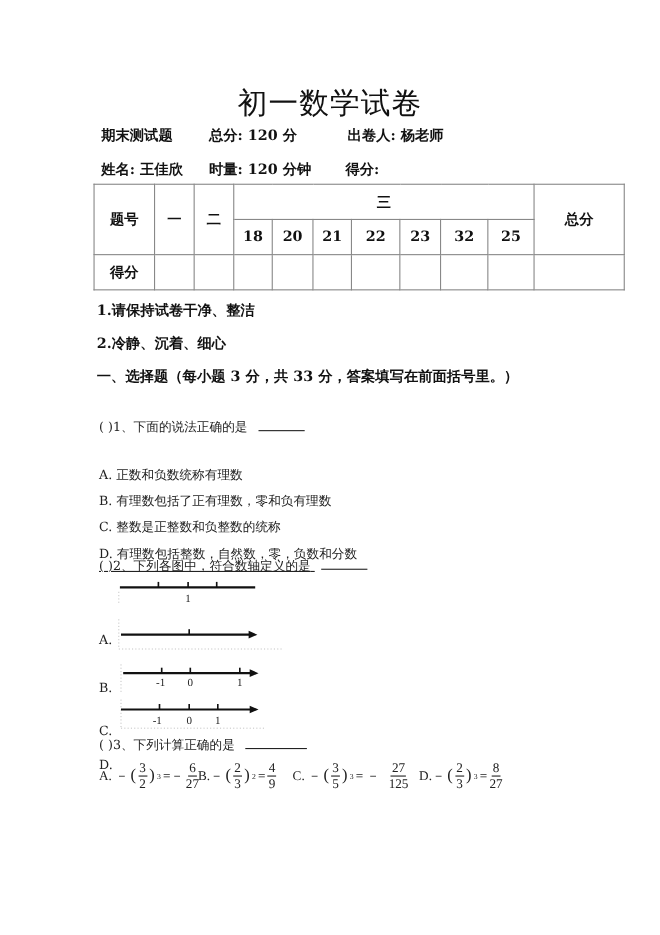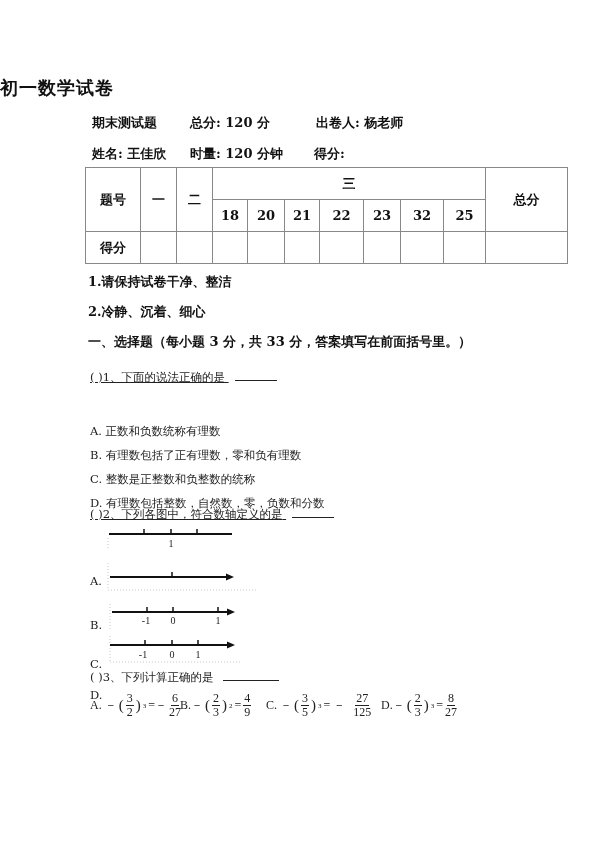--- a/index.html
+++ b/index.html
@@ -1,19 +1,19 @@
 <!DOCTYPE html>
 <html><head>
 <meta charset="utf-8">
 <style>
   html, body { margin: 0; padding: 0; background: #ffffff; }
   body { width: 600px; height: 850px; position: relative; overflow: hidden;
          font-family: "DejaVu Serif", "Liberation Serif", serif; color: #111; }
   .abs { position: absolute; white-space: nowrap; }
-  .title { left: 0; width: 600px; top: 76px; text-align: left; font-size: 18px; font-weight: bold; letter-spacing: 1px; }
+  .title { left: 0; width: 600px; top: 76px; text-align: center; font-size: 27px; font-weight: normal; letter-spacing: 1px; }
   .info { font-size: 13px; font-weight: bold; }
   table.score { position: absolute; left: 85px; top: 167px; border-collapse: collapse; table-layout: fixed; }
   table.score td { border: 1px solid #888; text-align: center; vertical-align: middle; font-size: 13px; font-weight: bold; padding: 0; }
   .rule { font-size: 13px; font-weight: bold; }
   .section { font-size: 13px; font-weight: bold; }
   .q { font-size: 11.5px; color: #222; font-family: "DejaVu Serif", serif; }
   .blank { display: inline-block; border-bottom: 1px solid #222; height: 10px; vertical-align: baseline; }
   .opt { font-size: 11.5px; color: #222; margin-top: 37px; }
   svg text { font-family: "Liberation Serif", serif; }
   .frac { display: inline-flex; flex-direction: column; align-items: center; vertical-align: middle; line-height: 13px; font-size: 12px; }
@@ -80,21 +80,21 @@
     <td></td>
   </tr>
 </tbody>
   </table>
 
 <div class="abs rule" style="left:88px;top:273px;">1.请保持试卷干净、整洁</div>
 <div class="abs rule" style="left:88px;top:303px;">2.冷静、沉着、细心</div>
 
 <div class="abs section" style="left:88px;top:333px;">一、选择题（每小题 3 分，共 33 分，答案填写在前面括号里。）</div>
 
-<div class="abs q" style="left:90px;top:370px;text-decoration:underline;">
+<div class="abs q" style="left:90px;top:381px;">
   <span>(          )1、下面的说法正确的是</span>
   <span class="blank" style="width:42px;margin-left:6px;"></span>
 </div>
 <div class="abs opt" style="left:90px;top:387px;">A. 正数和负数统称有理数</div>
 <div class="abs opt" style="left:90px;top:411px;">B. 有理数包括了正有理数，零和负有理数</div>
 <div class="abs opt" style="left:90px;top:435px;">C. 整数是正整数和负整数的统称</div>
 <div class="abs opt" style="left:90px;top:459px;">D. 有理数包括整数，自然数，零，负数和分数</div>
 
 <div class="abs q" style="left:90px;top:507px;text-decoration:underline;">
   <span>(          )2、下列各图中，符合数轴定义的是</span>

